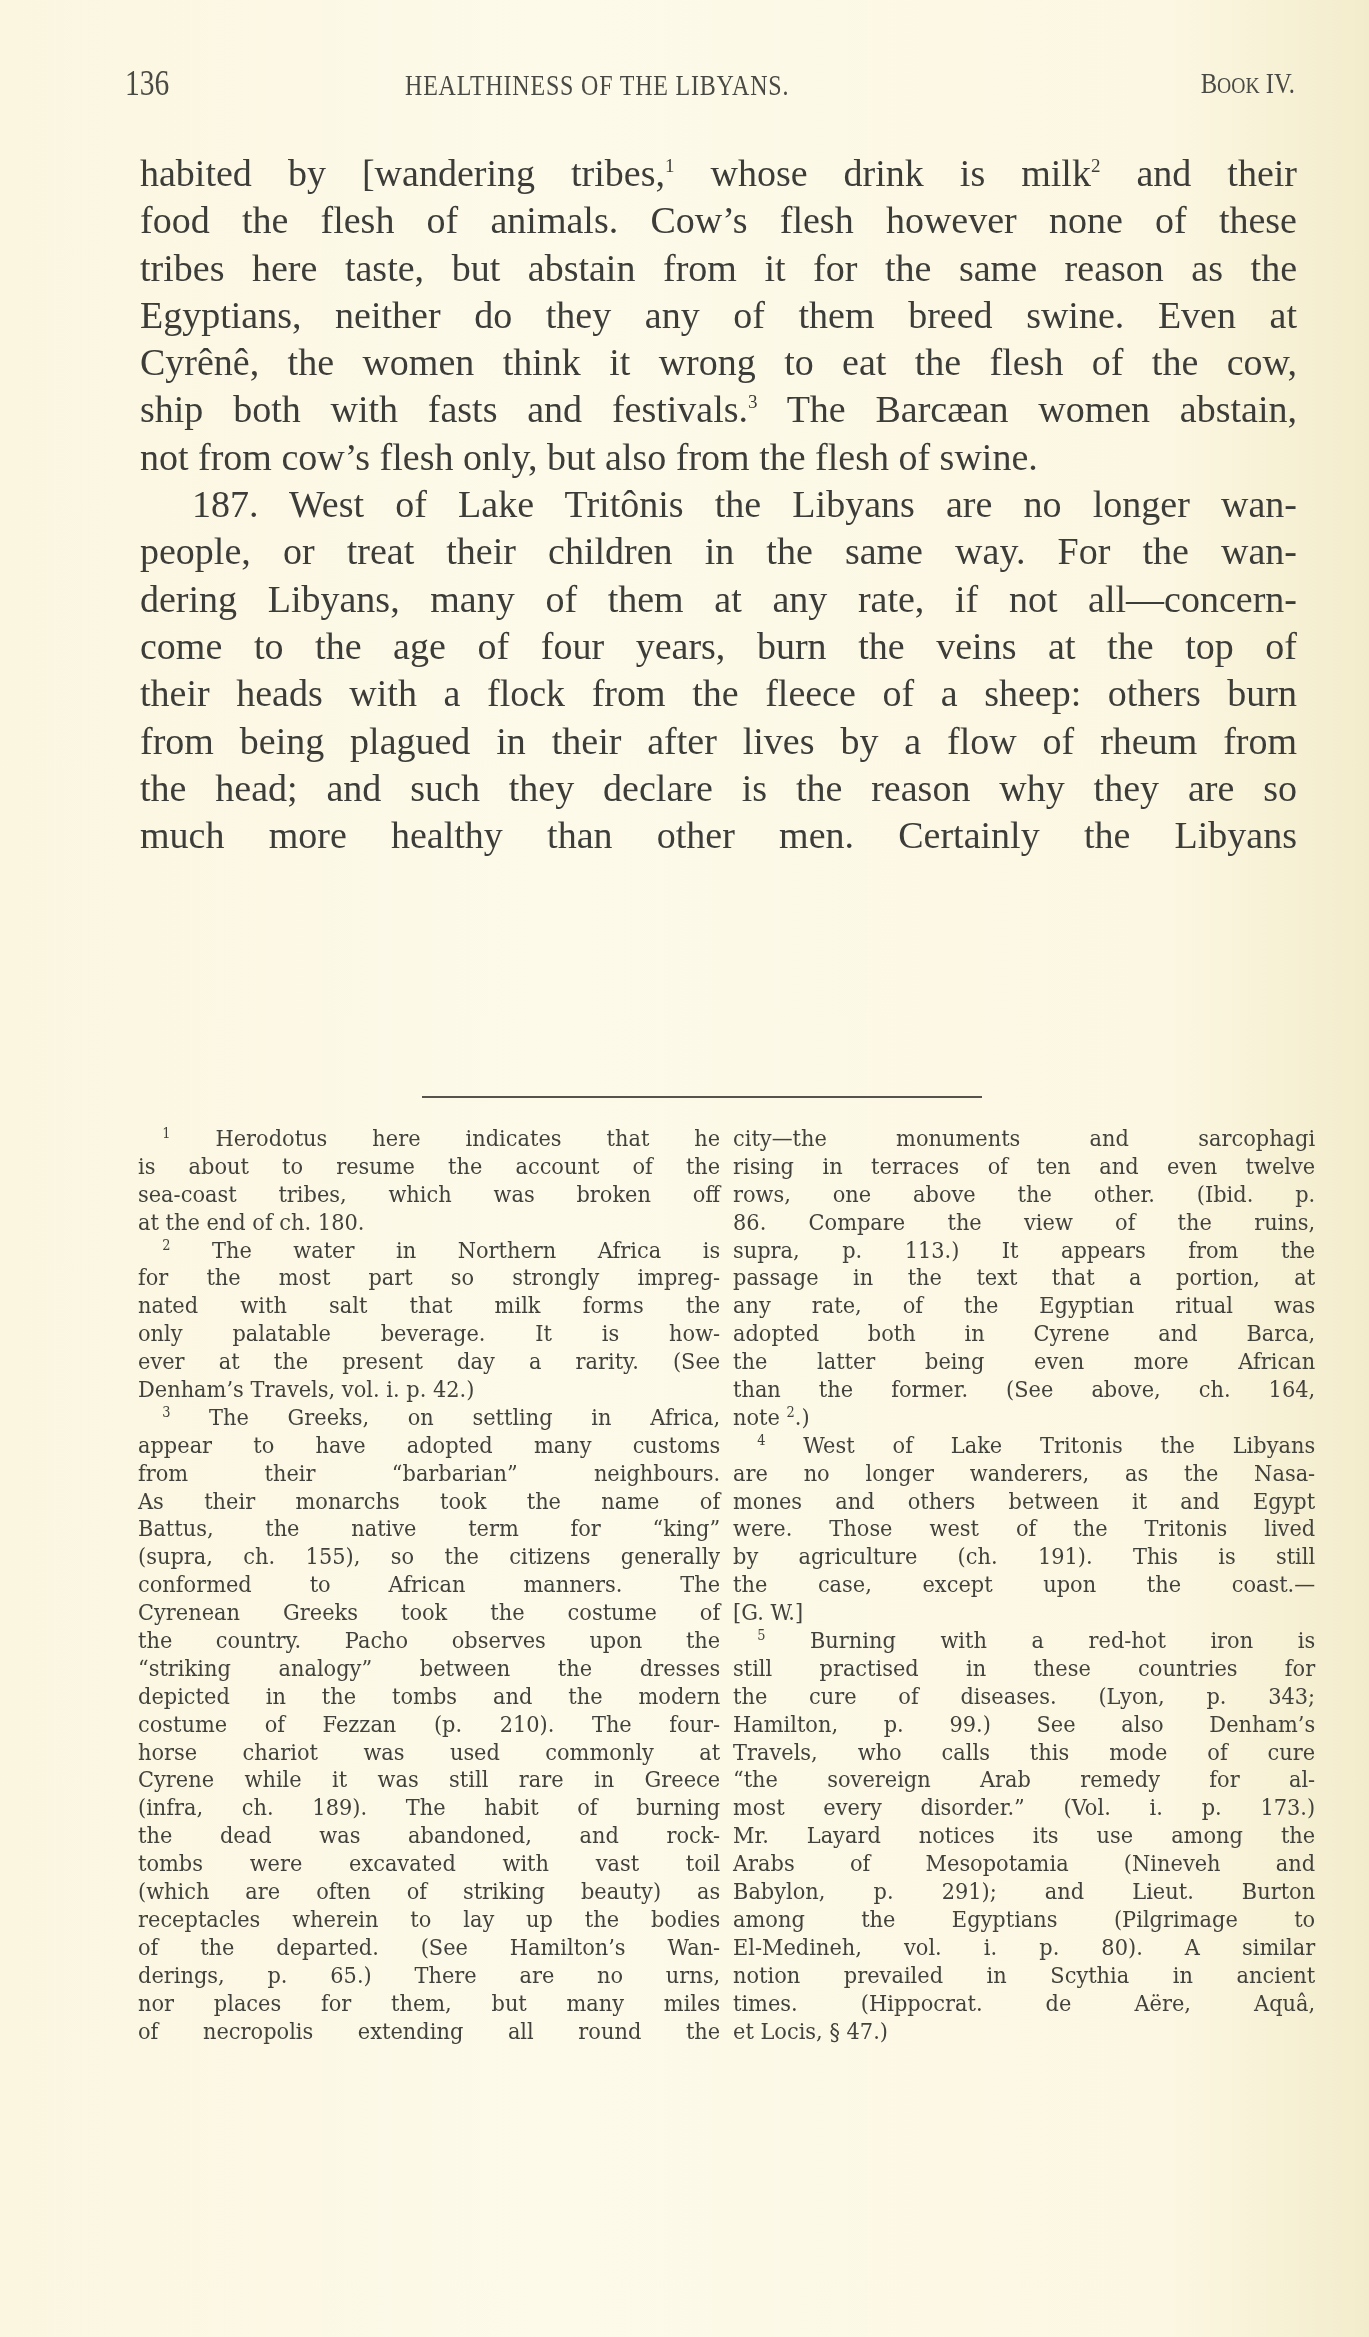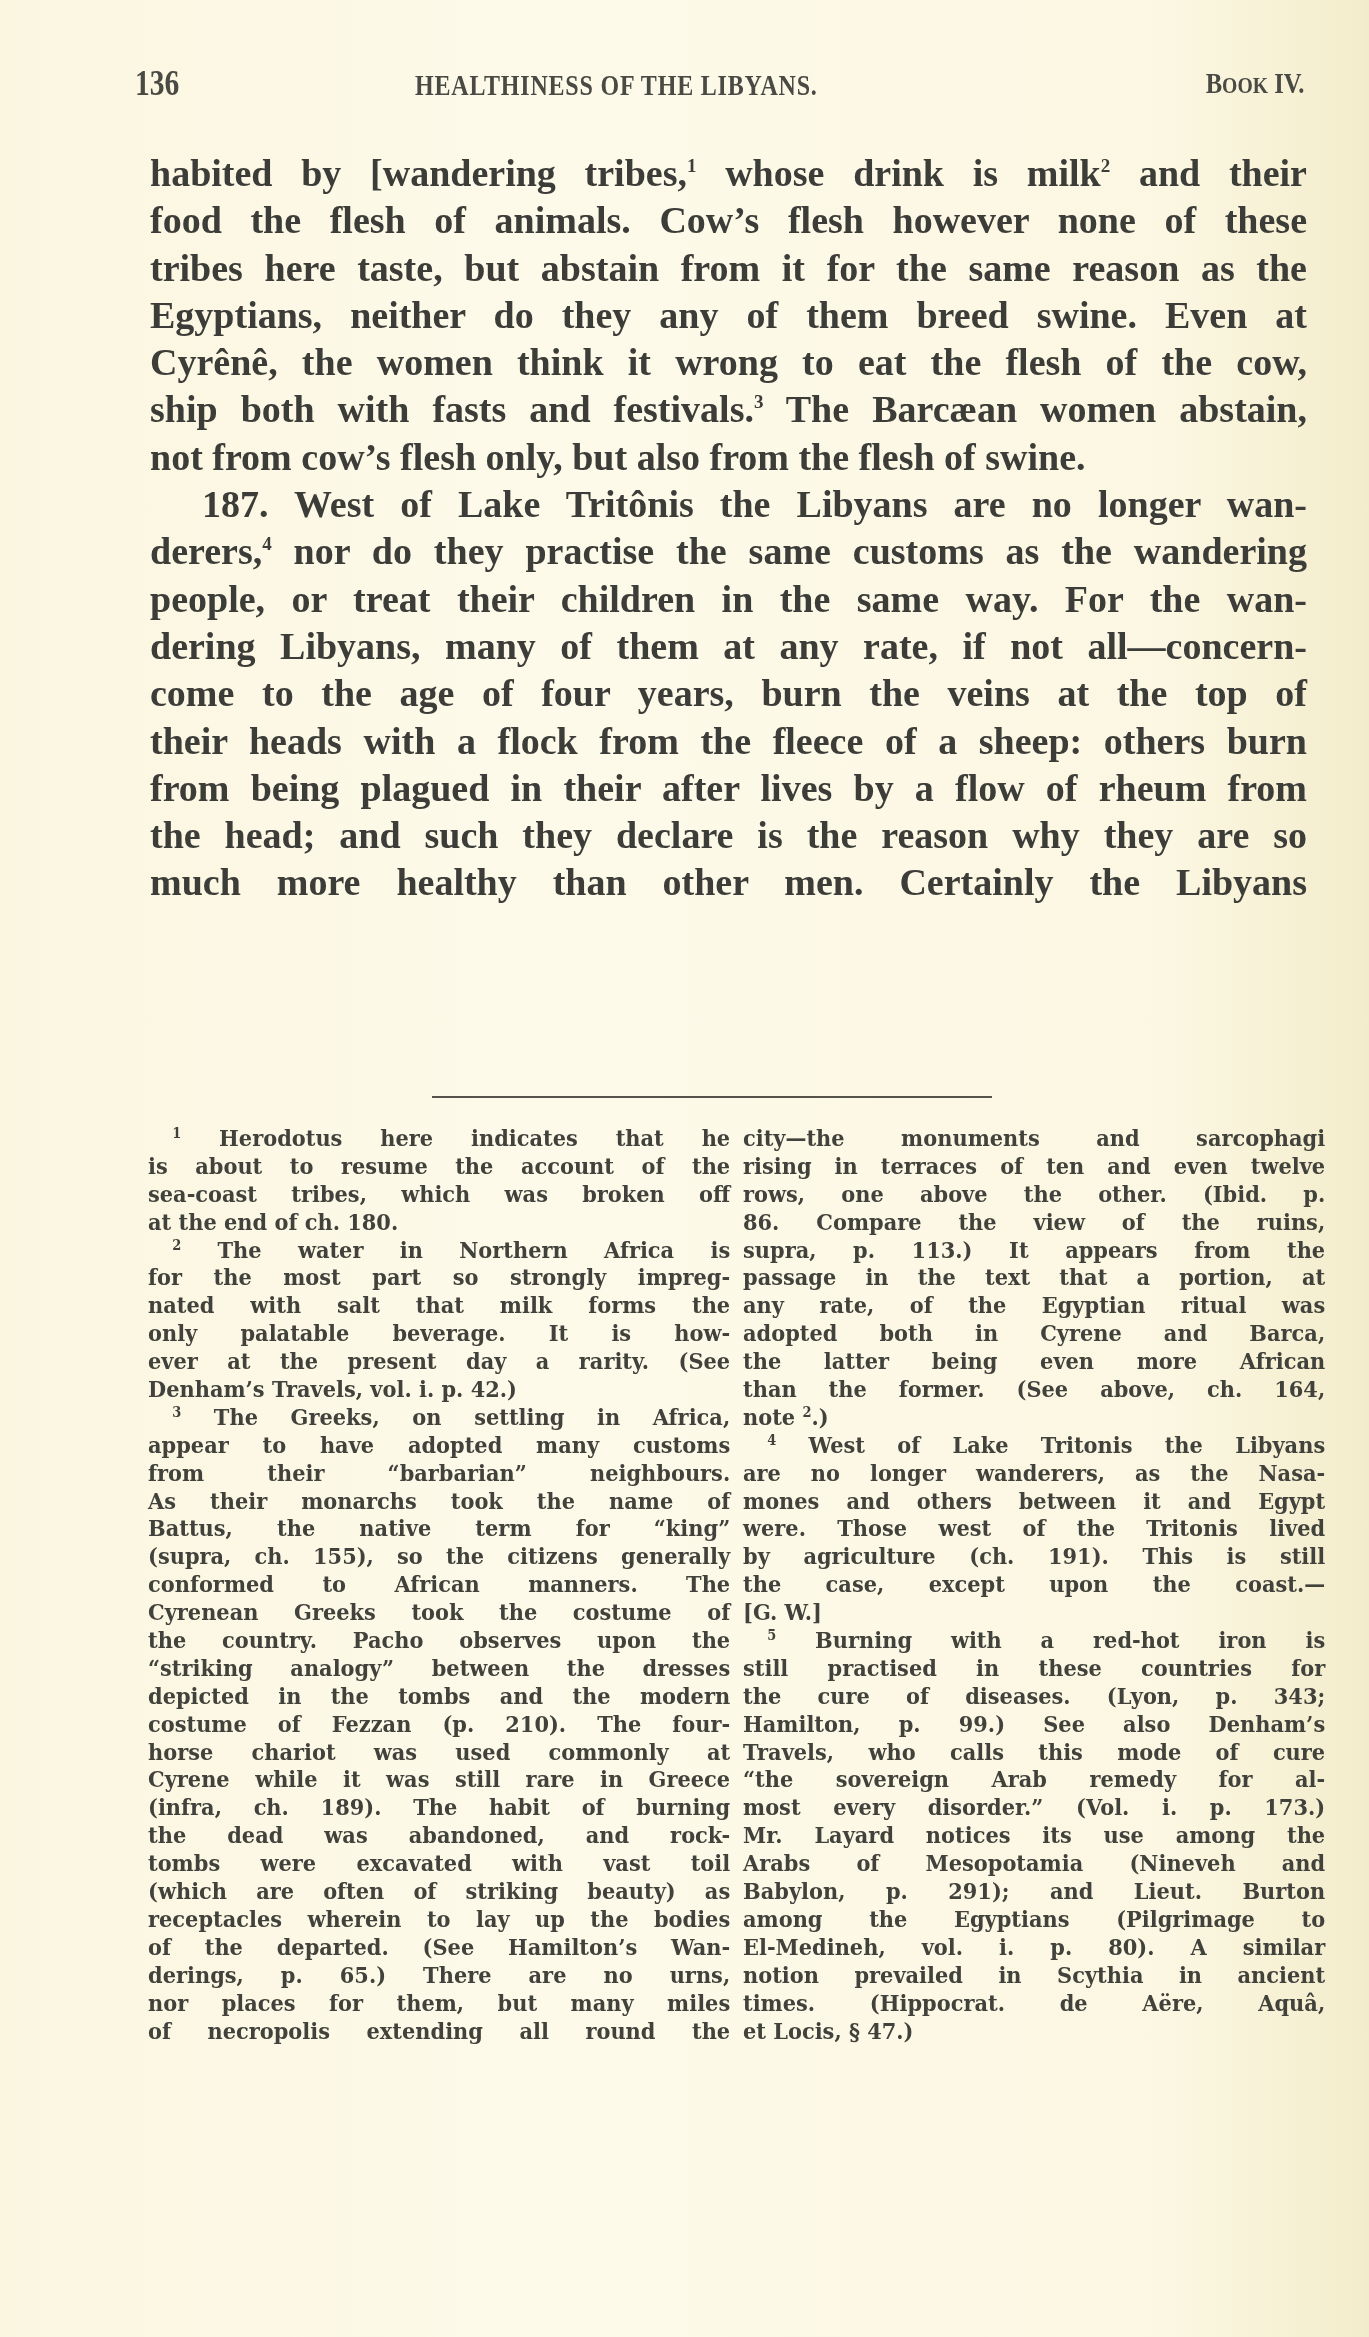--- a/index.html
+++ b/index.html
@@ -11,22 +11,22 @@
       height: 2337px;
       background: #fcf8e6;
       background-image: linear-gradient(90deg, #fbf6e0 0%, #fdfaea 40%, #fcf7e2 85%, #f3eccc 100%);
       position: relative;
       overflow: hidden;
       color: #3a3a36;
       font-family: "DejaVu Serif", "Liberation Serif", serif;
     }
     .page {
       position: absolute;
-      left: 17px; top: 0;
-      width: 1129px; height: 2337px; font-weight: bold;
+      left: 7px; top: 0;
+      width: 1129px; height: 2337px;
     }
     .running-head {
       position: absolute;
       top: 62px;
       left: 118px;
       width: 1170px;
       height: 50px;
       font-family: "Liberation Serif", "DejaVu Serif", serif;
       color: #4a4a44;
     }
@@ -136,21 +136,20 @@
 
   <div class="main-text">
     <span class="line"><span>habited by [wandering tribes,</span><sup>1</sup><span> whose drink is milk</span><sup>2</sup><span> and their</span></span>
     <span class="line">food the flesh of animals.  Cow’s flesh however none of these</span>
     <span class="line">tribes here taste, but abstain from it for the same reason as the</span>
     <span class="line">Egyptians, neither do they any of them breed swine.  Even at</span>
     <span class="line">Cyrênê, the women think it wrong to eat the flesh of the cow,</span>
     <span class="line"><span>ship both with fasts and festivals.</span><sup>3</sup><span>  The Barcæan women abstain,</span></span>
     <span class="line last">not from cow’s flesh only, but also from the flesh of swine.</span>
     <span class="line indent">187. West of Lake Tritônis the Libyans are no longer wan-</span>
-    <span class="line"><span>derers,</span><sup>4</sup><span> nor do they practise the same customs as the wandering</span></span>
     <span class="line">people, or treat their children in the same way.  For the wan-</span>
     <span class="line">dering Libyans, many of them at any rate, if not all—concern-</span>
     <span class="line">come to the age of four years, burn the veins at the top of</span>
     <span class="line">their heads with a flock from the fleece of a sheep: others burn</span>
     <span class="line">from being plagued in their after lives by a flow of rheum from</span>
     <span class="line">the head; and such they declare is the reason why they are so</span>
     <span class="line">much more healthy than other men.  Certainly the Libyans</span>
   </div>
 
   <div class="rule"></div>

